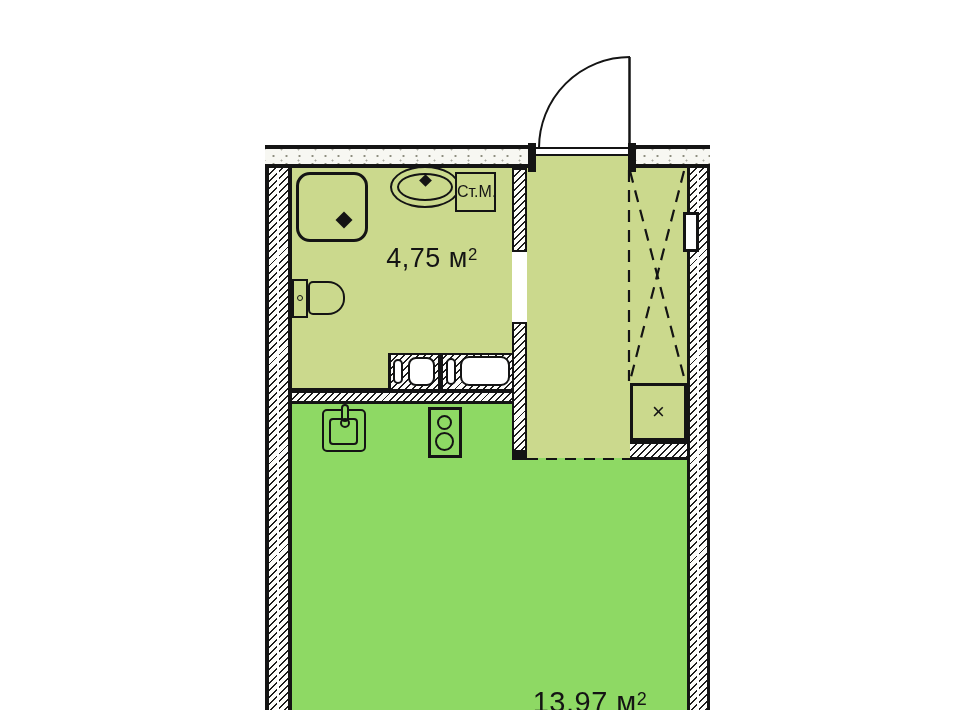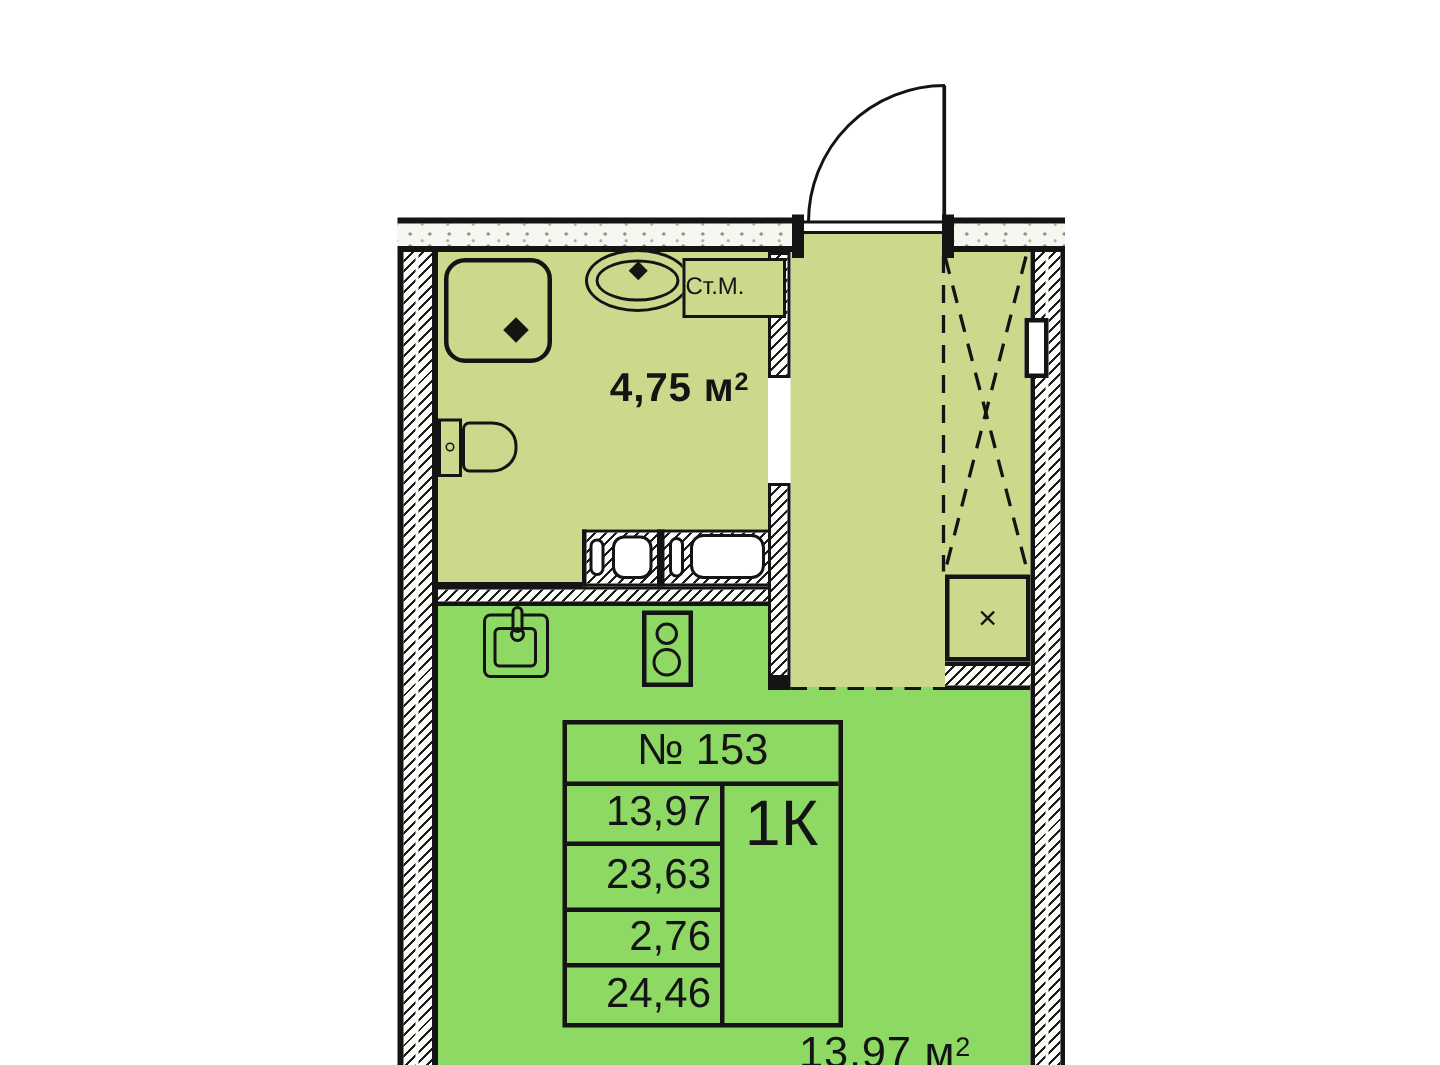--- a/index.html
+++ b/index.html
@@ -78,21 +78,21 @@
   <div class="abs" style="left:408px;top:357px;width:27px;height:29px;background:#fff;border:2.5px solid var(--line);border-radius:8px;"></div>
   <div class="abs blk" style="left:438px;top:353px;width:5px;height:38px;"></div>
   <div class="abs" style="left:446px;top:358px;width:10px;height:27px;background:#fff;border:2.5px solid var(--line);border-radius:6px;"></div>
   <div class="abs" style="left:460px;top:356px;width:50px;height:30px;background:#fff;border:2.5px solid var(--line);border-radius:9px;"></div>
 
   <div class="abs wet" style="left:296px;top:172px;width:72px;height:70px;border:3px solid var(--line);border-radius:14px;"></div>
   <div class="abs blk" style="left:338px;top:214px;width:12px;height:12px;transform:rotate(45deg);"></div>
   <div class="abs wet" style="left:390px;top:166px;width:70px;height:42px;border:2.5px solid var(--line);border-radius:50%;"></div>
   <div class="abs" style="left:397px;top:173px;width:56px;height:28px;border:2px solid var(--line);border-radius:50%;"></div>
   <div class="abs blk" style="left:421px;top:176px;width:9px;height:9px;transform:rotate(45deg);"></div>
-  <div class="abs wet" style="left:455px;top:172px;width:69px;height:40px;border:2.5px solid var(--line);text-align:left;font-size:16px;line-height:36px;">
+  <div class="abs wet" style="left:455px;top:172px;width:41px;height:40px;border:2.5px solid var(--line);text-align:right;font-size:16px;line-height:36px;">
     <span>Ст.М.</span>
   </div>
   <div class="abs wet" style="left:292px;top:279px;width:16px;height:39px;border:2.5px solid var(--line);"></div>
   <div class="abs" style="left:296.5px;top:295px;width:6px;height:6px;border:1.5px solid var(--line);border-radius:50%;"></div>
   <div class="abs wet" style="left:308px;top:281px;width:37px;height:34px;border:2.5px solid var(--line);border-radius:5px 17px 17px 5px / 5px 16px 16px 5px;"></div>
 
   <div class="abs" style="left:322px;top:409px;width:44px;height:43px;border:2.5px solid var(--line);border-radius:5px;"></div>
   <div class="abs" style="left:329px;top:418px;width:29px;height:27px;border:2px solid var(--line);border-radius:4px;"></div>
   <div class="abs room" style="left:341px;top:404px;width:8px;height:18px;border:2px solid var(--line);border-radius:4px;"></div>
   <div class="abs" style="left:340px;top:418px;width:10px;height:10px;border:2px solid var(--line);border-radius:50%;"></div>
@@ -108,33 +108,21 @@
 
   <svg class="abs" width="960" height="710" style="left:0;top:0;pointer-events:none;">
     <path d="M629.5,57 L629.5,148" stroke="#141414" stroke-width="2.5" fill="none"></path>
     <path d="M630,57 A91,91 0 0 0 539,148" stroke="#141414" stroke-width="2" fill="none"></path>
     <path d="M629,170 L629,381" stroke="#141414" stroke-width="2.2" stroke-dasharray="12 8" fill="none"></path>
     <path d="M630,171 L685,381" stroke="#141414" stroke-width="2.2" stroke-dasharray="12 8" fill="none"></path>
     <path d="M684,171 L630,381" stroke="#141414" stroke-width="2.2" stroke-dasharray="12 8" fill="none"></path>
     <path d="M527,459 L630,459" stroke="#141414" stroke-width="2" stroke-dasharray="11 8" fill="none"></path>
   </svg>
 
-  <div class="abs area-label" style="left:393px;top:243px;width:120px;font-weight:bold;">
+  <div class="abs area-label" style="left:372px;top:243px;width:120px;">
     <span>4,75 м</span><span class="sup">2</span>
   </div>
   <div class="abs area-label" style="left:515px;top:686px;width:150px;font-size:29px;">
     <span>13,97 м</span><span class="sup">2</span>
   </div>
 
-  <div class="abs itable" style="left:375px;top:480px;width:187px;">
-    <div class="hdr">№ 153</div>
-    <div class="body">
-      <div class="colL">
-        <div class="cell">13,97</div>
-        <div class="cell">23,63</div>
-        <div class="cell">2,76</div>
-        <div class="cell">24,46</div>
-      </div>
-      <div class="colR">1К</div>
-    </div>
-  </div>
 
 </div>
 
 </body></html>

